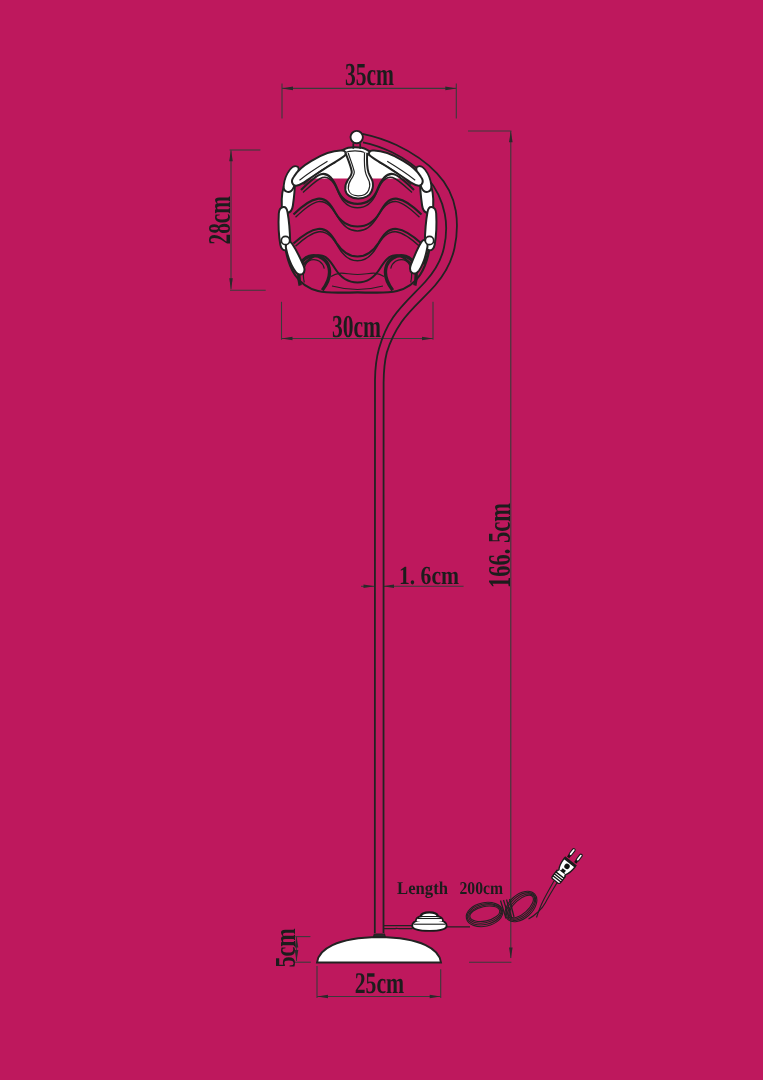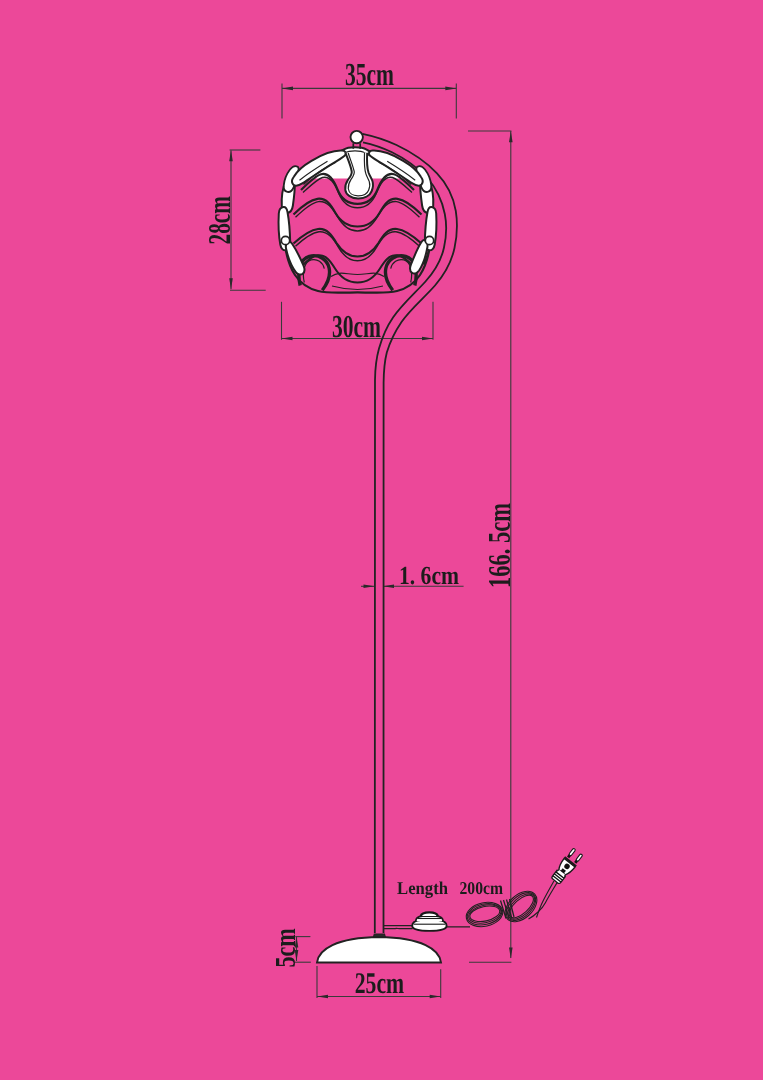--- a/index.html
+++ b/index.html
@@ -1,16 +1,16 @@
 <!DOCTYPE html>
 <html><head>
 <meta charset="utf-8">
 <style>
   html,body{margin:0;padding:0;background:#ffffff;}
-  #page{position:relative;width:763px;height:1080px;background:#ec4899;overflow:hidden;}
+  #page{position:relative;width:763px;height:1080px;background:#be185d;overflow:hidden;}
   svg{position:absolute;left:0;top:0;}
   text{font-family:"Liberation Serif", serif;fill:#1c1c1c;font-weight:bold;}
   svg{filter:grayscale(1);}
 </style>
 </head>
 <body>
 <div id="page">
 <svg width="763" height="1080" viewBox="0 0 763 1080" fill="none">
 
   <g stroke="#3a3a3a" stroke-width="1.1" fill="none">

